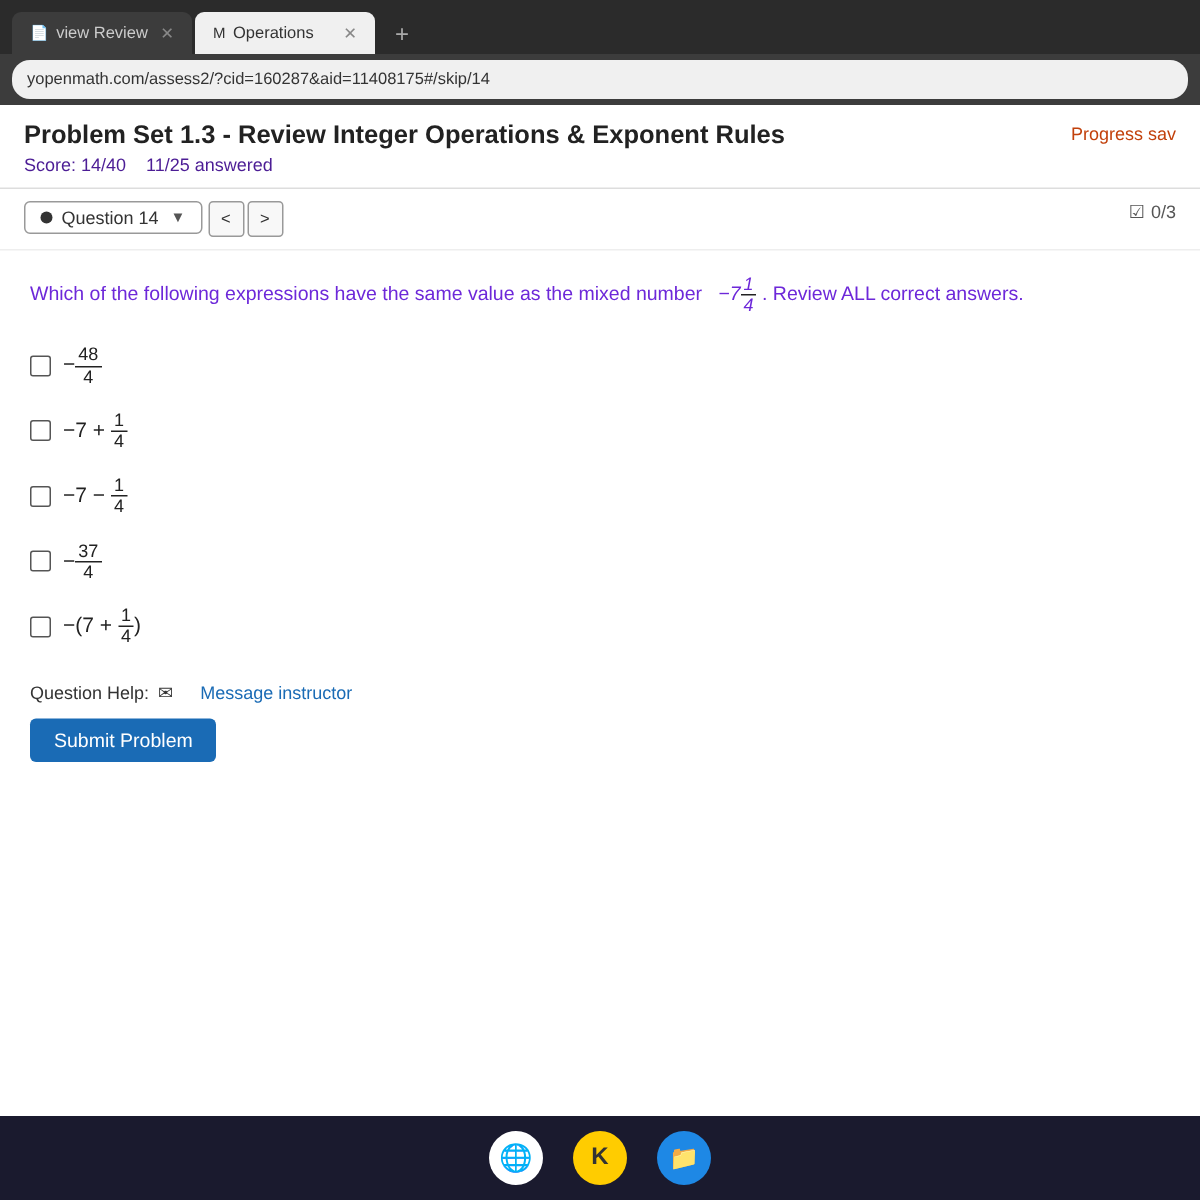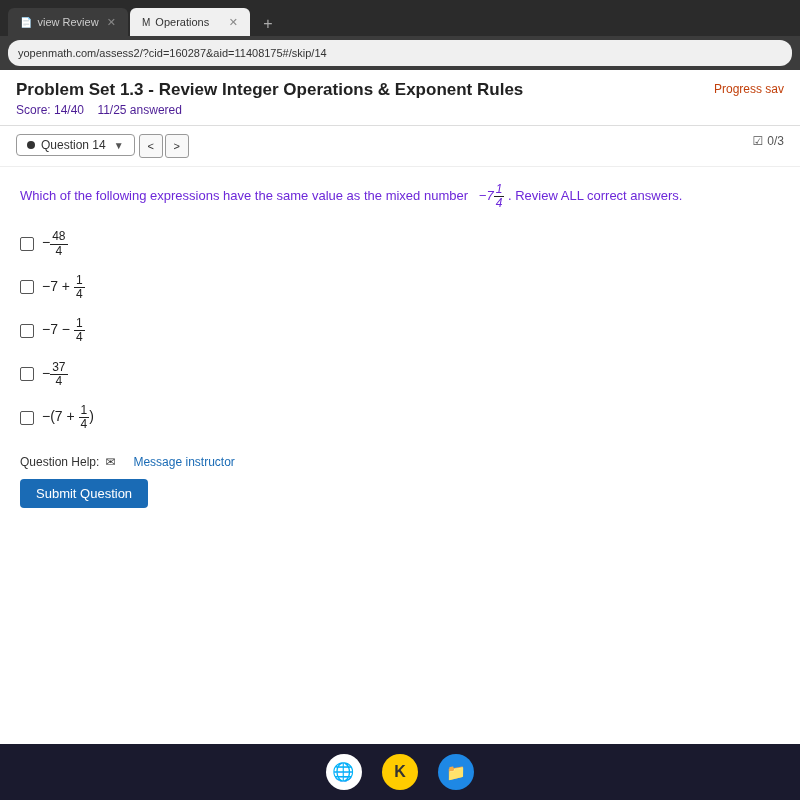--- a/index.html
+++ b/index.html
@@ -423,21 +423,21 @@
     </div>
 
     
     <div class="question-help">
       <span>Question Help:</span>
       <span>✉</span>
       <a class="message-link">Message instructor</a>
     </div>
 
     
-    <button class="submit-btn">Submit Question</button>
+    <button class="submit-btn">Submit Problem</button>
 
   </div>
 </div>
 
 <div class="taskbar">
   <div class="taskbar-icon chrome-icon">🌐</div>
   <div class="taskbar-icon k-icon">K</div>
   <div class="taskbar-icon folder-icon">📁</div>
 </div>
 

